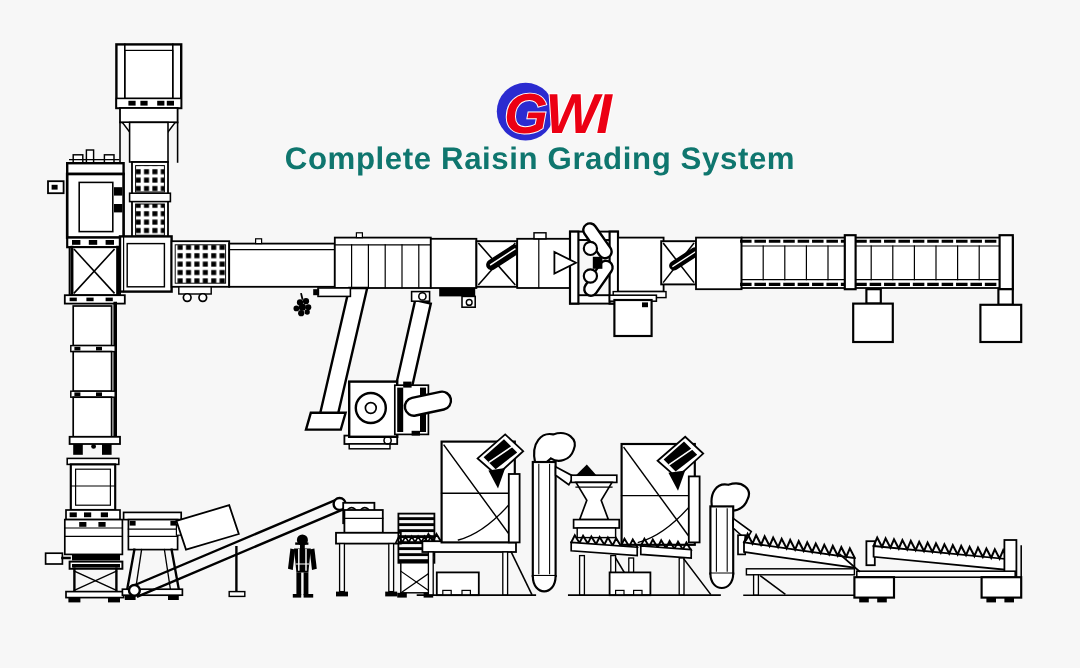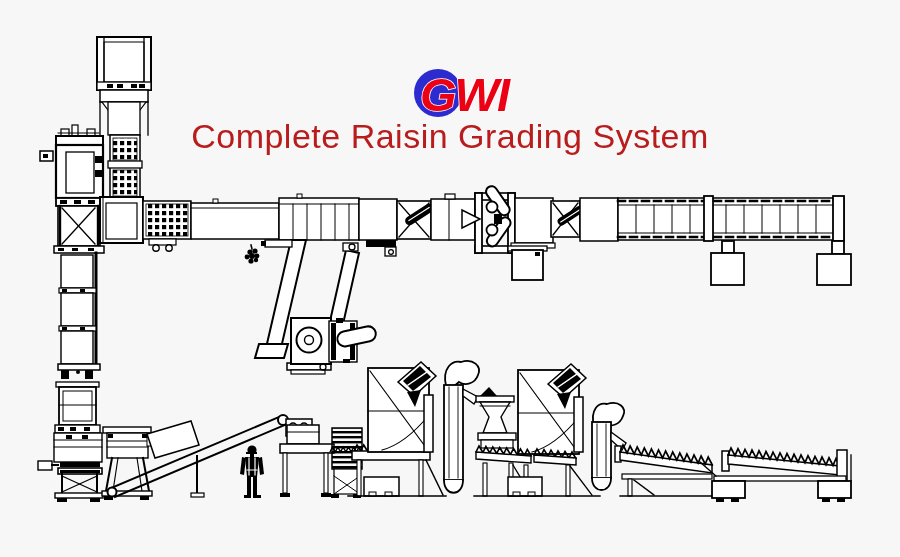--- a/index.html
+++ b/index.html
@@ -6,21 +6,21 @@
   body{
     width:900px;height:557px;overflow:hidden;
     background:#f7f7f7;
     font-family:"Liberation Sans", sans-serif;
     position:relative;
   }
   .stage{position:absolute;inset:0;}
   .title{
     position:absolute;left:0;right:0;top:117px;
     text-align:center;
-    font-size:34px;font-weight:400;color:#b91c1c;
+    font-size:26px;font-weight:700;color:#0f766e;
     letter-spacing:0.5px;
   }
   svg{position:absolute;left:0;top:0;}
   .logo-text{
     font-family:"Liberation Sans", sans-serif;
     font-size:47px;font-weight:bold;font-style:italic;
     letter-spacing:-2px;
   }
 </style>
 </head>

